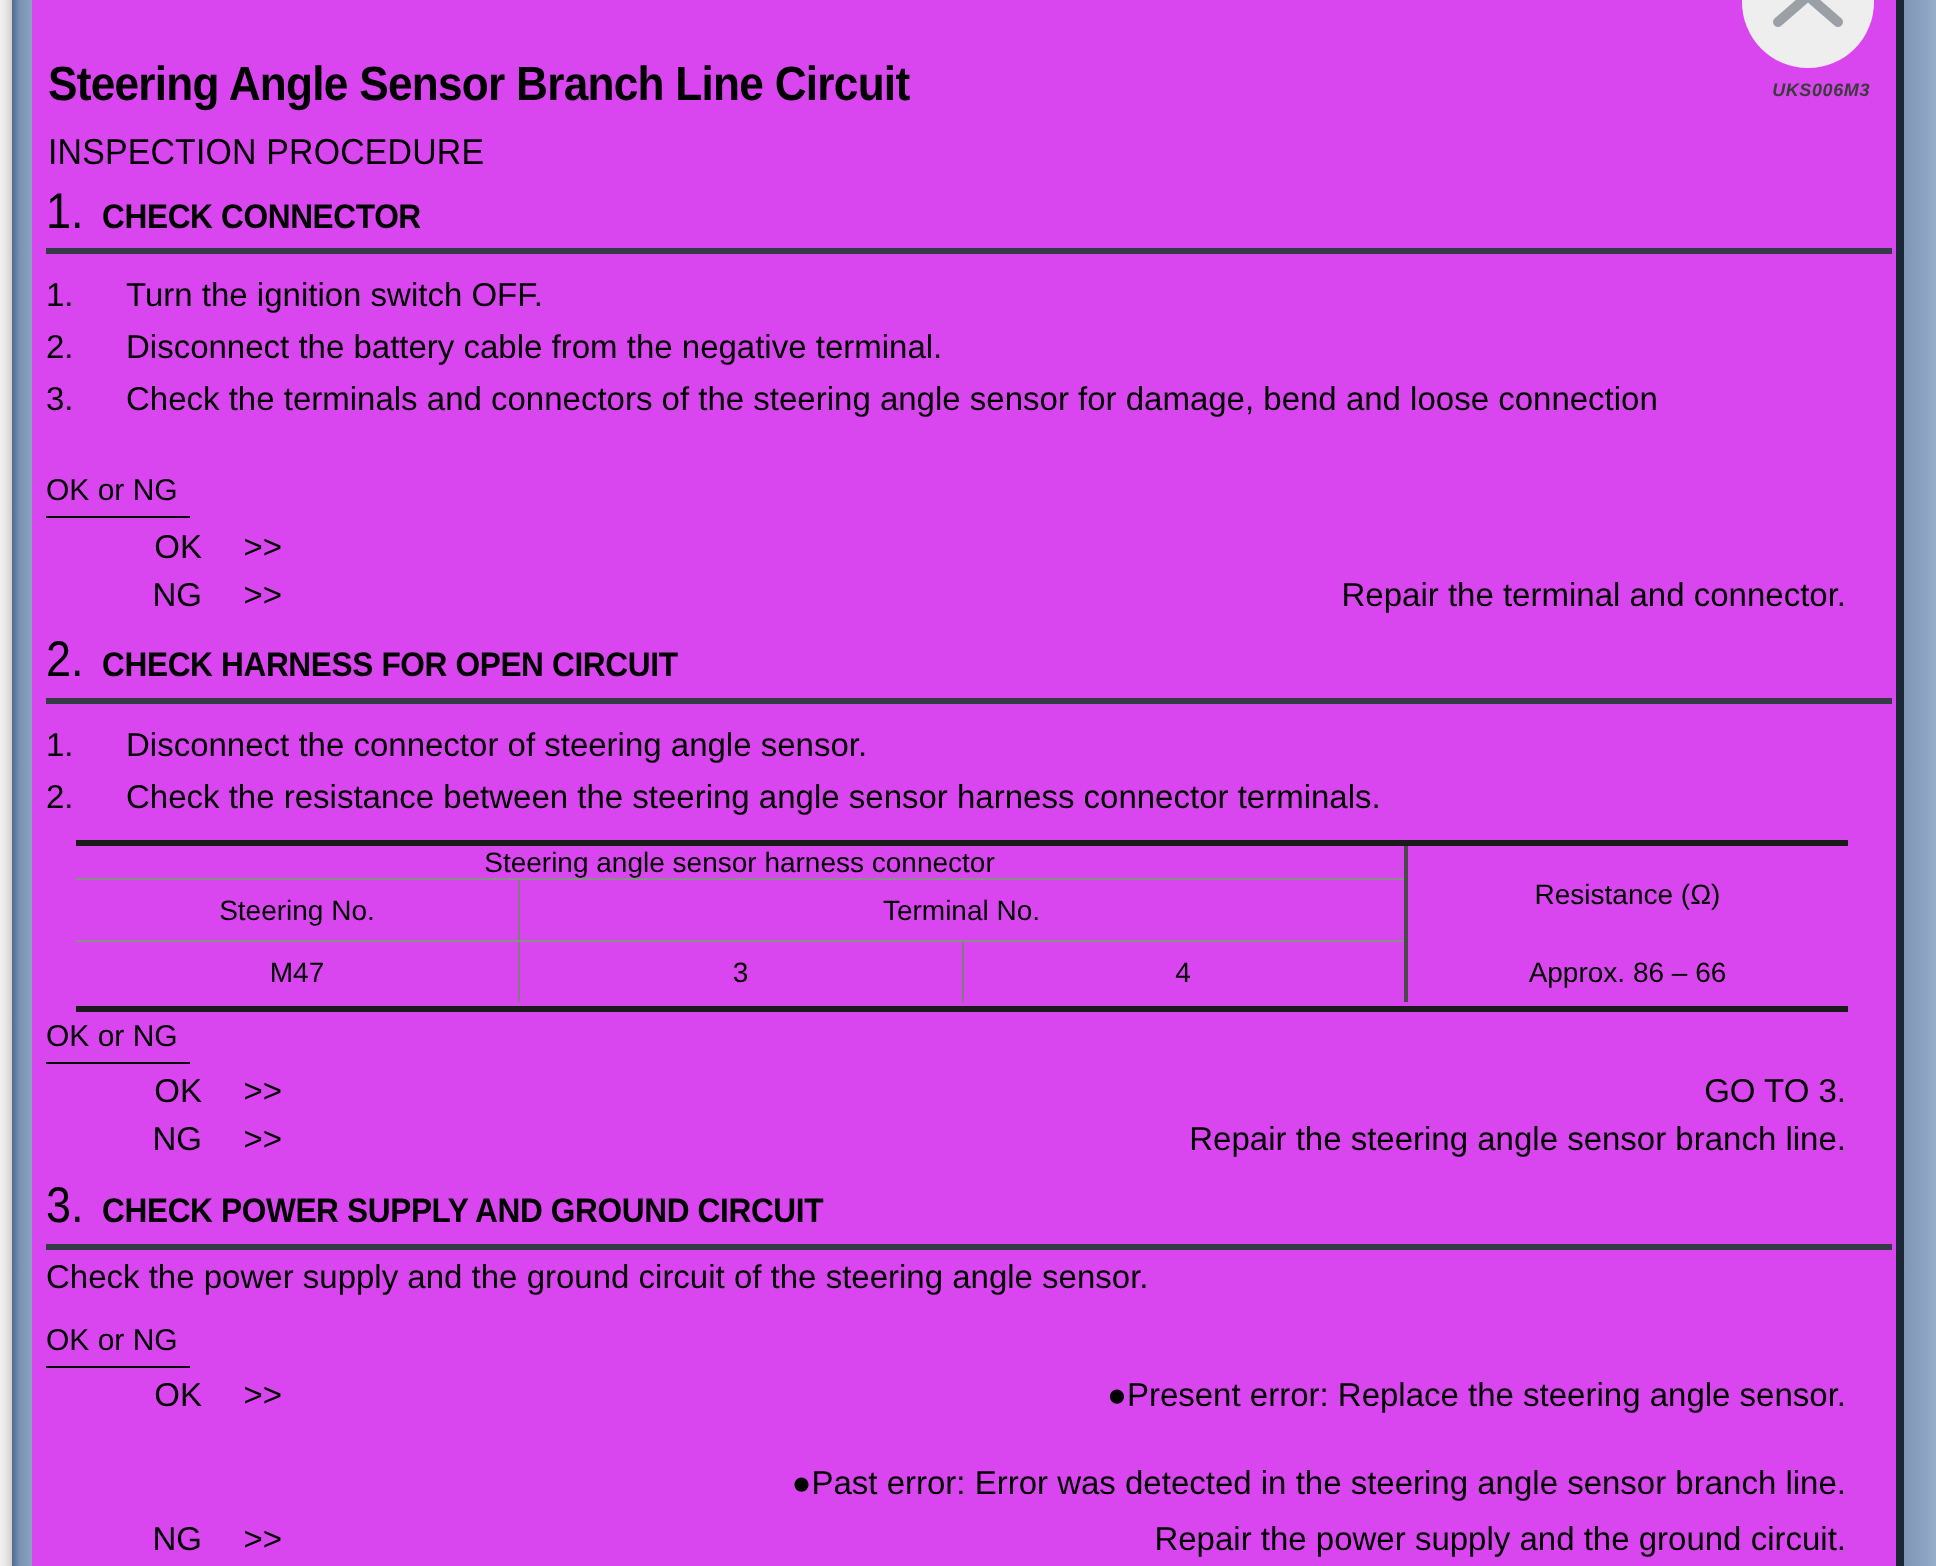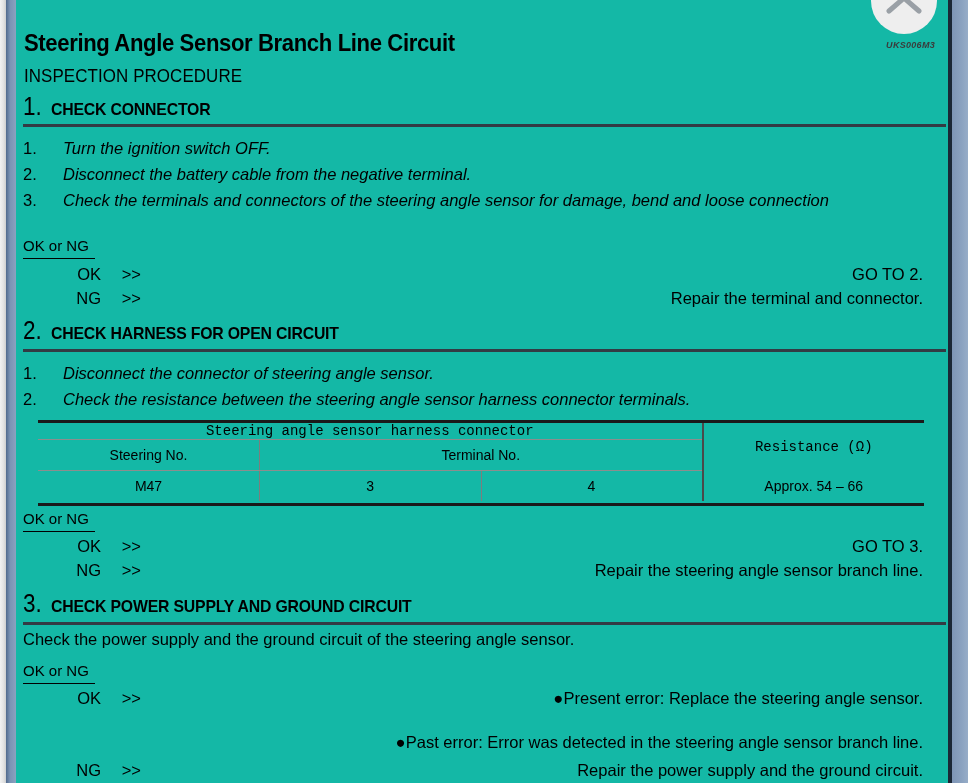--- a/index.html
+++ b/index.html
@@ -57,21 +57,21 @@
     z-index: 5;
     cursor: pointer;
   }
   .scroll-top-btn svg { position: absolute; left: 15px; top: 24px; }
 
   
   .page {
     position: absolute;
     left: 16px; top: 0;
     width: 932px; height: 783px;
-    background: #14b8a6;
+    background: #d946ef;
     box-sizing: border-box;
     padding: 0;
   }
 
   .doc-code {
     position: absolute;
     right: 13px; top: 40px;
     font-size: 9px;
     font-style: italic;
     font-weight: 700;
@@ -135,21 +135,21 @@
 
   
   .olist { position: absolute; left: 7px; width: 920px; }
   .oitem {
     display: flex;
     font-size: 16.5px;
     line-height: 22px;
     margin-bottom: 4px;
   }
   .oitem .idx { width: 40px; flex: 0 0 40px; }
-  .oitem .txt { flex: 1; font-style: italic; }
+  .oitem .txt { flex: 1; }
   .oitem .txt .cont { display: block; }
 
   .plain-line {
     position: absolute;
     left: 7px;
     font-size: 16.5px;
     line-height: 22px;
     white-space: nowrap;
   }
 
@@ -198,21 +198,21 @@
   .tbl-top, .tbl-bottom {
     position: absolute;
     left: 22px;
     width: 886px;
     height: 3px;
     background: #1a1a1a;
   }
   .bd-b-thin { border-bottom: 1.6px solid #8d8d8d !important; }
   .bd-r { border-right: 1.6px solid #7d7d7d !important; }
   .bd-r-dark { border-right: 2px solid #4a4a4a !important; }
-  .cell-h { height: 14px; font-family: Liberation Mono, monospace; }
+  .cell-h { height: 14px; }
   .cell-h2 { height: 30px; }
   .cell-d { height: 30px; }
 </style>
 </head>
 <body>
 
 <div id="viewer">
 
   <div class="edge-gutter-left"></div>
   <div class="edge-bar-left"></div>
@@ -247,21 +247,20 @@
     </div>
 
     <div class="oknglabel" style="top:236px;">
       <span class="u">OK or NG</span>
     </div>
 
     <div class="resultlist" style="top:262px;">
       <div class="rrow">
         <span class="tag">OK</span>
         <span class="arrow">&gt;&gt;</span>
-        <span class="val">GO TO 2.</span>
       </div>
       <div class="rrow">
         <span class="tag">NG</span>
         <span class="arrow">&gt;&gt;</span>
         <span class="val">Repair the terminal and connector.</span>
       </div>
     </div>
 
     <div class="step-head" style="top:318px;">
       <span class="num">2.</span>
@@ -288,21 +287,21 @@
           <td class="cell-h" rowspan="2">Resistance (Ω)</td>
         </tr>
         <tr>
           <td class="cell-h2 bd-b-thin bd-r">Steering No.</td>
           <td class="cell-h2 bd-b-thin bd-r-dark" colspan="2">Terminal No.</td>
         </tr>
         <tr>
           <td class="cell-d bd-r">M47</td>
           <td class="cell-d bd-r">3</td>
           <td class="cell-d bd-r-dark">4</td>
-          <td class="cell-d">Approx. 54 – 66</td>
+          <td class="cell-d">Approx. 86 – 66</td>
         </tr>
       </tbody>
     </table>
     <div class="tbl-bottom" style="top:503px;"></div>
 
     <div class="oknglabel" style="top:509px;">
       <span class="u">OK or NG</span>
     </div>
 
     <div class="resultlist" style="top:534px;">

